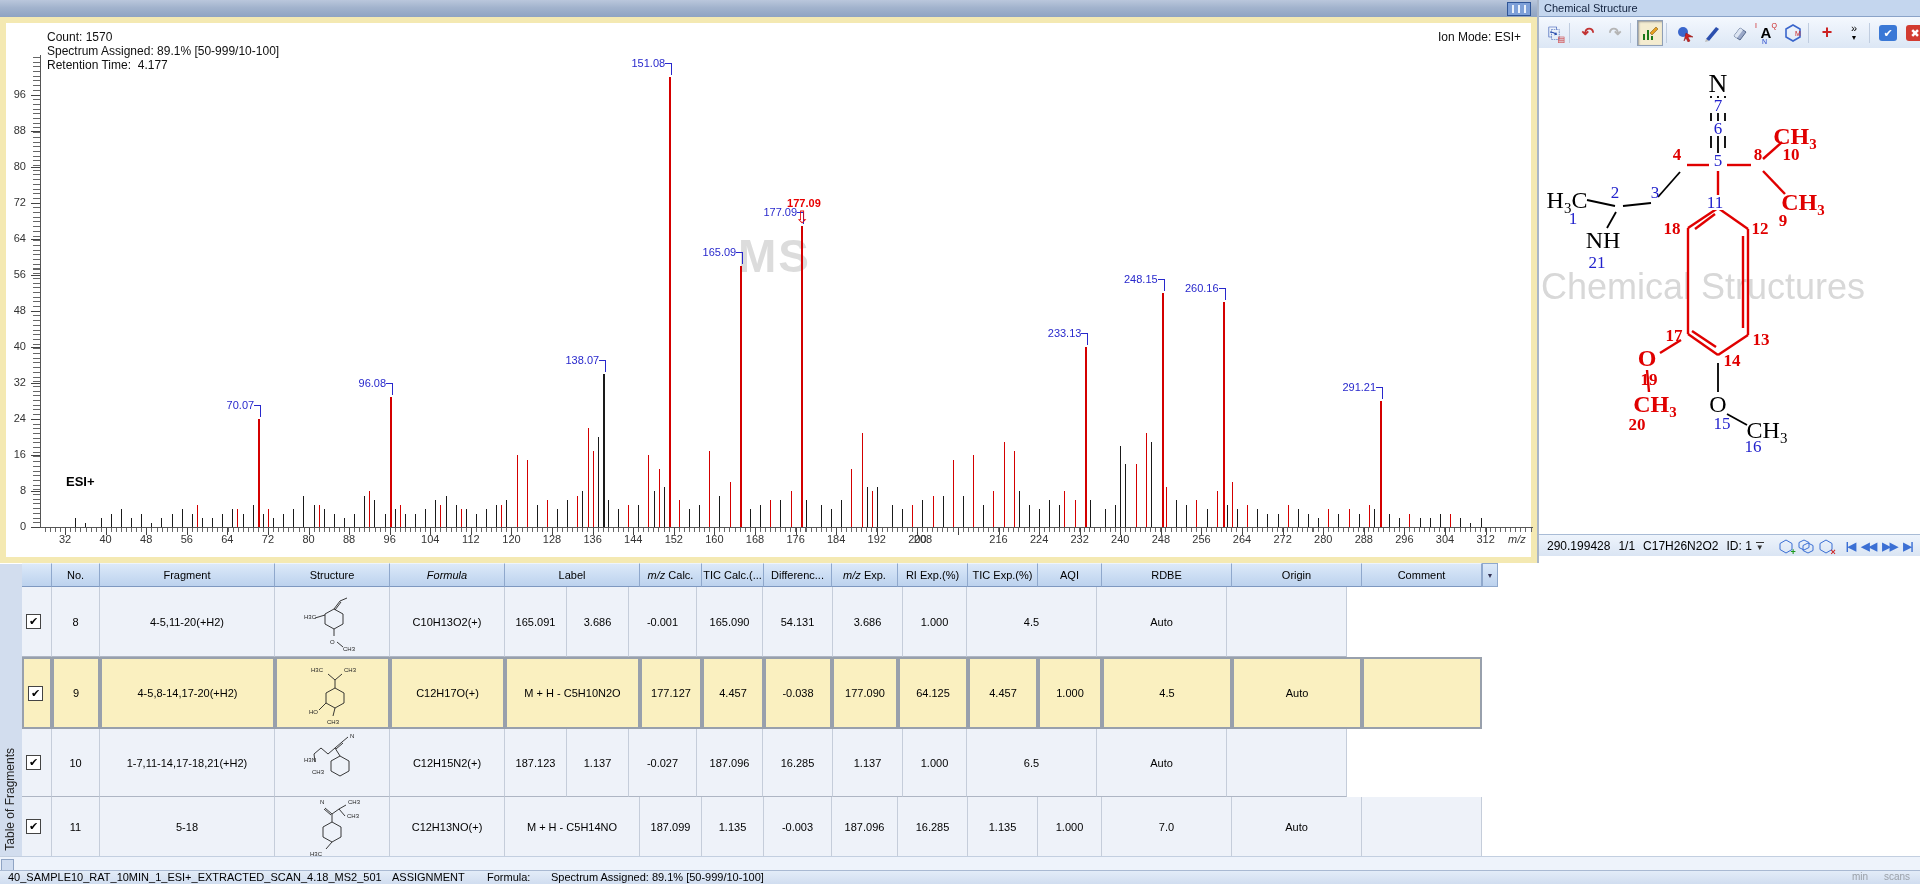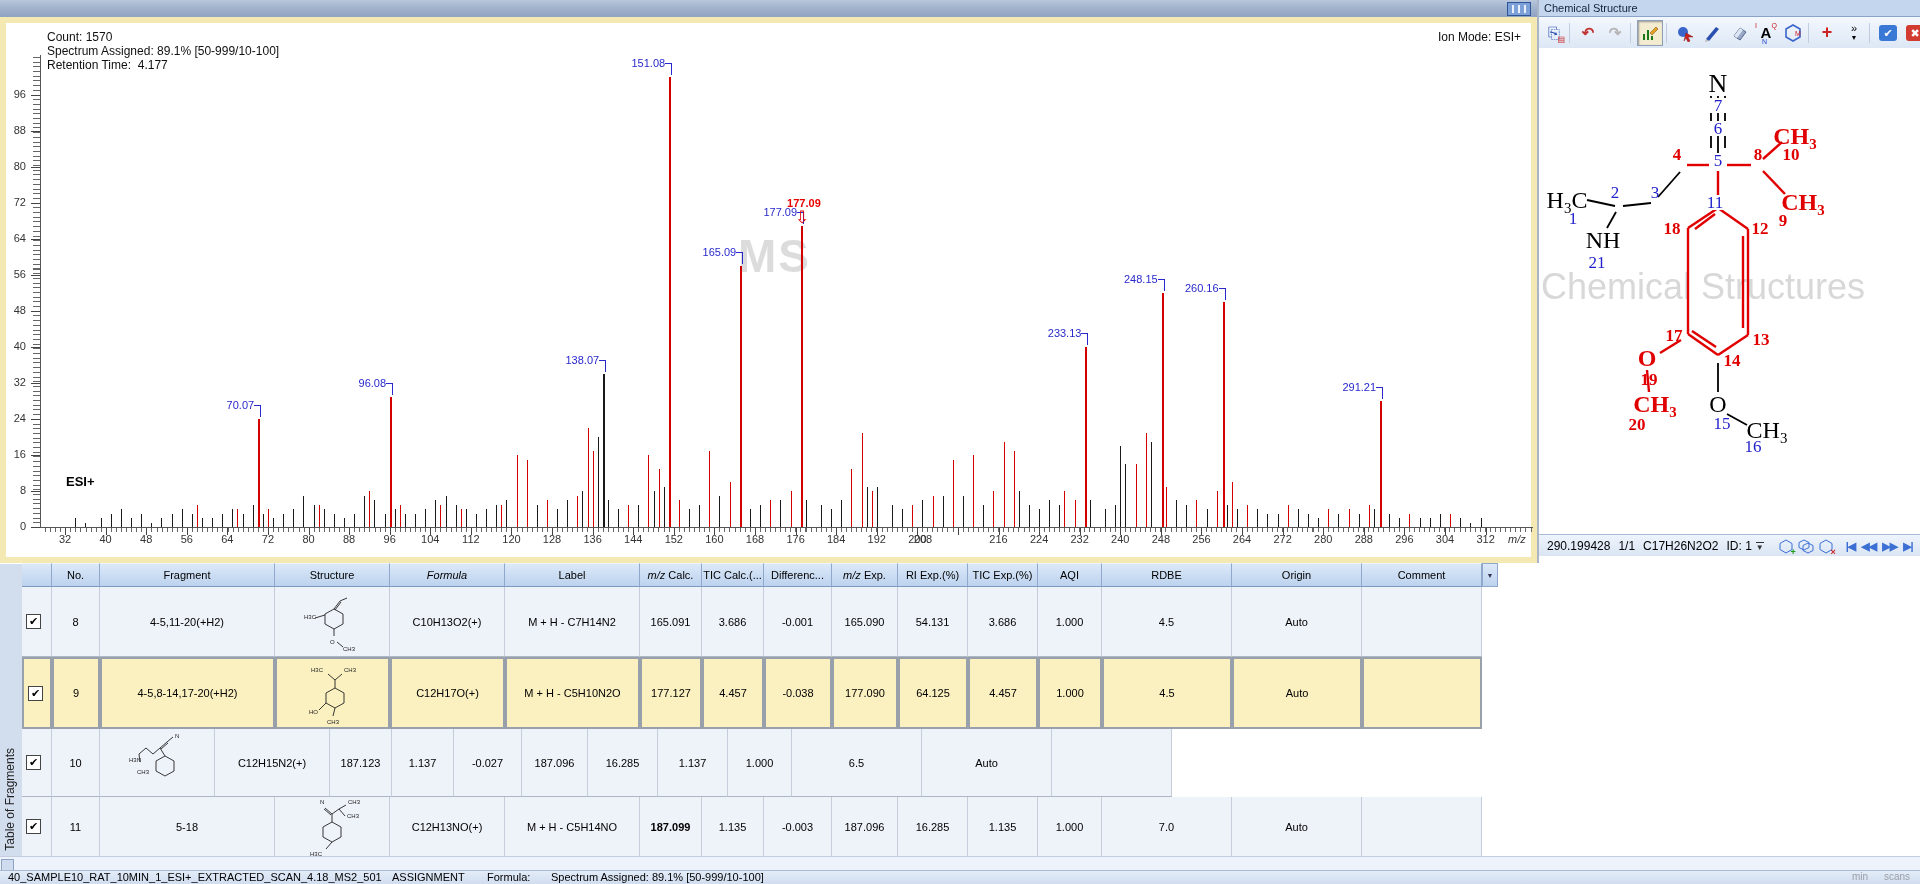--- a/index.html
+++ b/index.html
@@ -604,21 +604,20 @@
               <line x1="38" y1="10" x2="45" y2="7" stroke="#222" stroke-width="0.9"></line>
               <line x1="32" y1="38" x2="32" y2="45" stroke="#222" stroke-width="0.9"></line>
               <line x1="35" y1="51" x2="41" y2="56" stroke="#222" stroke-width="0.9"></line>
               <line x1="13" y1="27" x2="23" y2="24" stroke="#222" stroke-width="0.9"></line>
               <text x="28" y="53" font-size="6" fill="#222">O</text>
               <text x="41" y="60" font-size="6" fill="#222">CH3</text>
               <text x="2" y="28" font-size="6" fill="#222">H3C</text>
             </svg>
           </div>
           <div class="t-cell" style="width: 115px; height: 70px;">C10H13O2(+)</div>
-          <div class="t-cell" style="width: 135px; height: 70px;">M + H - C7H14N2</div>
           <div class="t-cell" style="width: 62px; height: 70px;">165.091</div>
           <div class="t-cell" style="width: 62px; height: 70px;">3.686</div>
           <div class="t-cell" style="width: 68px; height: 70px;">-0.001</div>
           <div class="t-cell" style="width: 66px; height: 70px;">165.090</div>
           <div class="t-cell" style="width: 70px; height: 70px;">54.131</div>
           <div class="t-cell" style="width: 70px; height: 70px;">3.686</div>
           <div class="t-cell" style="width: 64px; height: 70px;">1.000</div>
           <div class="t-cell" style="width: 130px; height: 70px;">4.5</div>
           <div class="t-cell" style="width: 130px; height: 70px;">Auto</div>
           <div class="t-cell" style="width: 120px; height: 70px;"></div>
@@ -654,20 +653,21 @@
           <div class="t-cell" style="width: 64px; height: 72px;">1.000</div>
           <div class="t-cell" style="width: 130px; height: 72px;">4.5</div>
           <div class="t-cell" style="width: 130px; height: 72px;">Auto</div>
           <div class="t-cell" style="width: 120px; height: 72px;"></div>
         </div>
         <div class="t-row">
           <div class="t-cell" style="width: 30px; height: 68px; justify-content: flex-start; padding-left: 4px;">
             <div class="checkbox">✔</div>
           </div>
           <div class="t-cell" style="width: 48px; height: 68px;">10</div>
+          <div class="t-cell" style="width: 175px; height: 68px;">1-7,11-14,17-18,21(+H2)</div>
           <div class="t-cell" style="width: 115px; height: 68px;">
             <svg width="60" height="62">
               <polygon points="38,24 47,29 47,39 38,44 29,39 29,29" fill="none" stroke="#222" stroke-width="0.9"></polygon>
               <line x1="12" y1="22" x2="19" y2="16" stroke="#222" stroke-width="0.9"></line>
               <line x1="19" y1="16" x2="26" y2="22" stroke="#222" stroke-width="0.9"></line>
               <line x1="26" y1="22" x2="33" y2="16" stroke="#222" stroke-width="0.9"></line>
               <line x1="33" y1="16" x2="38" y2="24" stroke="#222" stroke-width="0.9"></line>
               <line x1="33" y1="16" x2="40" y2="10" stroke="#222" stroke-width="0.9"></line>
               <line x1="34" y1="17" x2="41" y2="11" stroke="#222" stroke-width="0.9"></line>
               <line x1="40" y1="10" x2="46" y2="5" stroke="#222" stroke-width="0.9"></line>
@@ -706,21 +706,21 @@
               <line x1="37" y1="13" x2="43" y2="20" stroke="#222" stroke-width="0.9"></line>
               <line x1="30" y1="46" x2="24" y2="53" stroke="#222" stroke-width="0.9"></line>
               <text x="18" y="8" font-size="6" fill="#222">N</text>
               <text x="46" y="8" font-size="6" fill="#222">CH3</text>
               <text x="45" y="22" font-size="6" fill="#222">CH3</text>
               <text x="8" y="60" font-size="6" fill="#222">H3C</text>
             </svg>
           </div>
           <div class="t-cell" style="width: 115px; height: 60px;">C12H13NO(+)</div>
           <div class="t-cell" style="width: 135px; height: 60px;">M + H - C5H14NO</div>
-          <div class="t-cell" style="width: 62px; height: 60px; font-weight: bold;">187.099</div>
+          <div class="t-cell" style="width: 62px; height: 60px;">187.099</div>
           <div class="t-cell" style="width: 62px; height: 60px;">1.135</div>
           <div class="t-cell" style="width: 68px; height: 60px;">-0.003</div>
           <div class="t-cell" style="width: 66px; height: 60px;">187.096</div>
           <div class="t-cell" style="width: 70px; height: 60px;">16.285</div>
           <div class="t-cell" style="width: 70px; height: 60px;">1.135</div>
           <div class="t-cell" style="width: 64px; height: 60px;">1.000</div>
           <div class="t-cell" style="width: 130px; height: 60px;">7.0</div>
           <div class="t-cell" style="width: 130px; height: 60px;">Auto</div>
           <div class="t-cell" style="width: 120px; height: 60px;"></div>
         </div>

